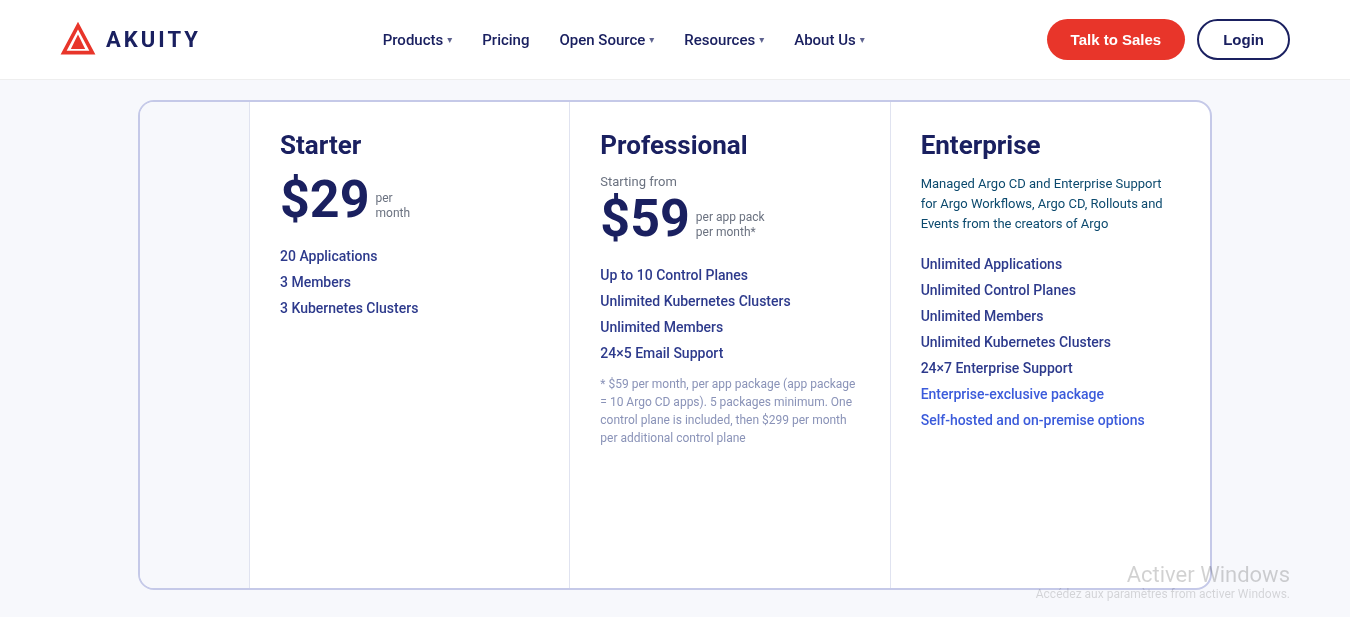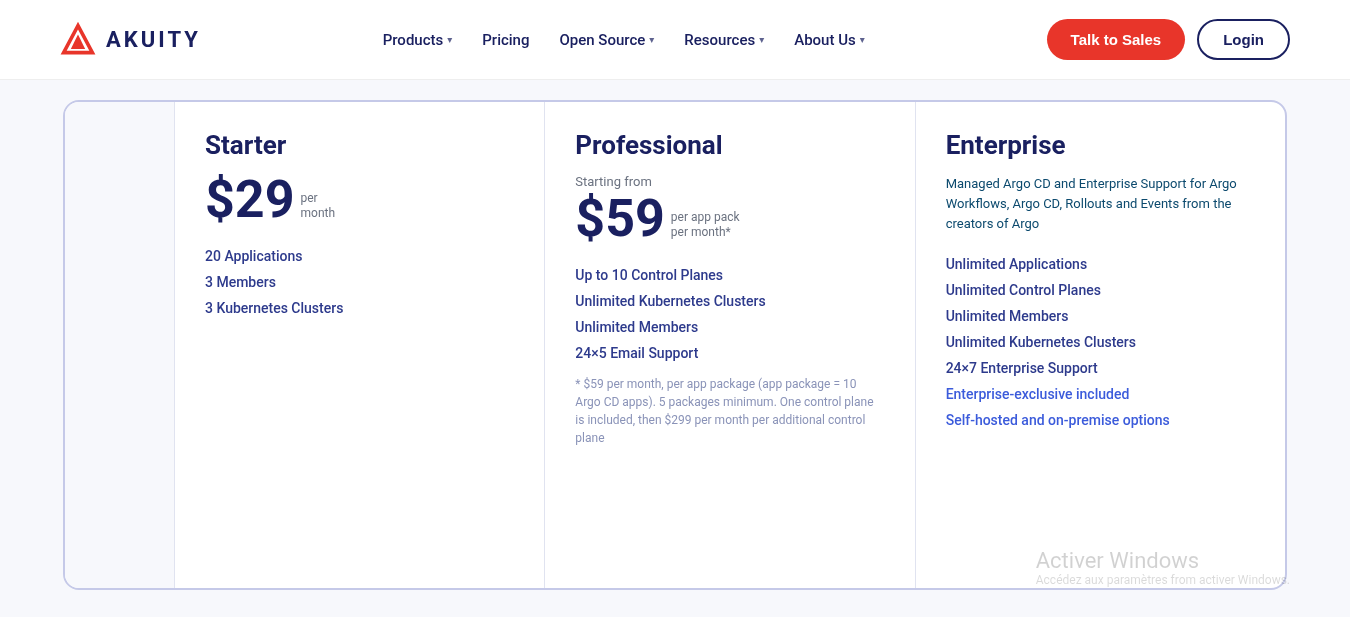--- a/index.html
+++ b/index.html
@@ -89,21 +89,21 @@
       padding: 20px 60px 30px;
       display: flex;
       justify-content: center;
     }
     .pricing-table {
       display: flex;
       border: 2px solid #c5c9e8;
       border-radius: 16px;
       background: #fff;
       overflow: hidden;
-      width: 1224px;
+      width: 1074px;
       min-height: 490px;
     }
 
     
     .col-stub {
       width: 110px;
       min-width: 110px;
       background: #f7f8fc;
       border-right: 1px solid #e0e3f0;
     }
@@ -178,23 +178,23 @@
     .enterprise-features li {
       color: #2d3a8c;
     }
     .enterprise-features .highlight {
       color: #3b5bdb;
     }
 
     
     .watermark {
       position: fixed;
-      bottom: 30px;
+      bottom: 16px;
       right: 60px;
-      text-align: left;
+      text-align: right;
       pointer-events: none;
     }
     .watermark-title {
       font-size: 22px;
       color: rgba(0,0,0,0.18);
       font-weight: 400;
     }
     .watermark-sub {
       font-size: 12px;
       color: rgba(0,0,0,0.15);
@@ -282,21 +282,21 @@
 
     <div class="col-plan">
       <div class="plan-name">Enterprise</div>
       <p class="enterprise-desc">Managed Argo CD and Enterprise Support for Argo Workflows, Argo CD, Rollouts and Events from the creators of Argo</p>
       <ul class="feature-list enterprise-features">
         <li>Unlimited Applications</li>
         <li>Unlimited Control Planes</li>
         <li>Unlimited Members</li>
         <li>Unlimited Kubernetes Clusters</li>
         <li>24×7 Enterprise Support</li>
-        <li class="highlight">Enterprise-exclusive included</li>
+        <li class="highlight">Enterprise-exclusive package</li>
         <li class="highlight">Self-hosted and on-premise options</li>
       </ul>
     </div>
 
   </div>
 </section>
 
 <div class="watermark">
   <div class="watermark-title">Activer Windows</div>
   <div class="watermark-sub">Accédez aux paramètres from activer Windows.</div>

